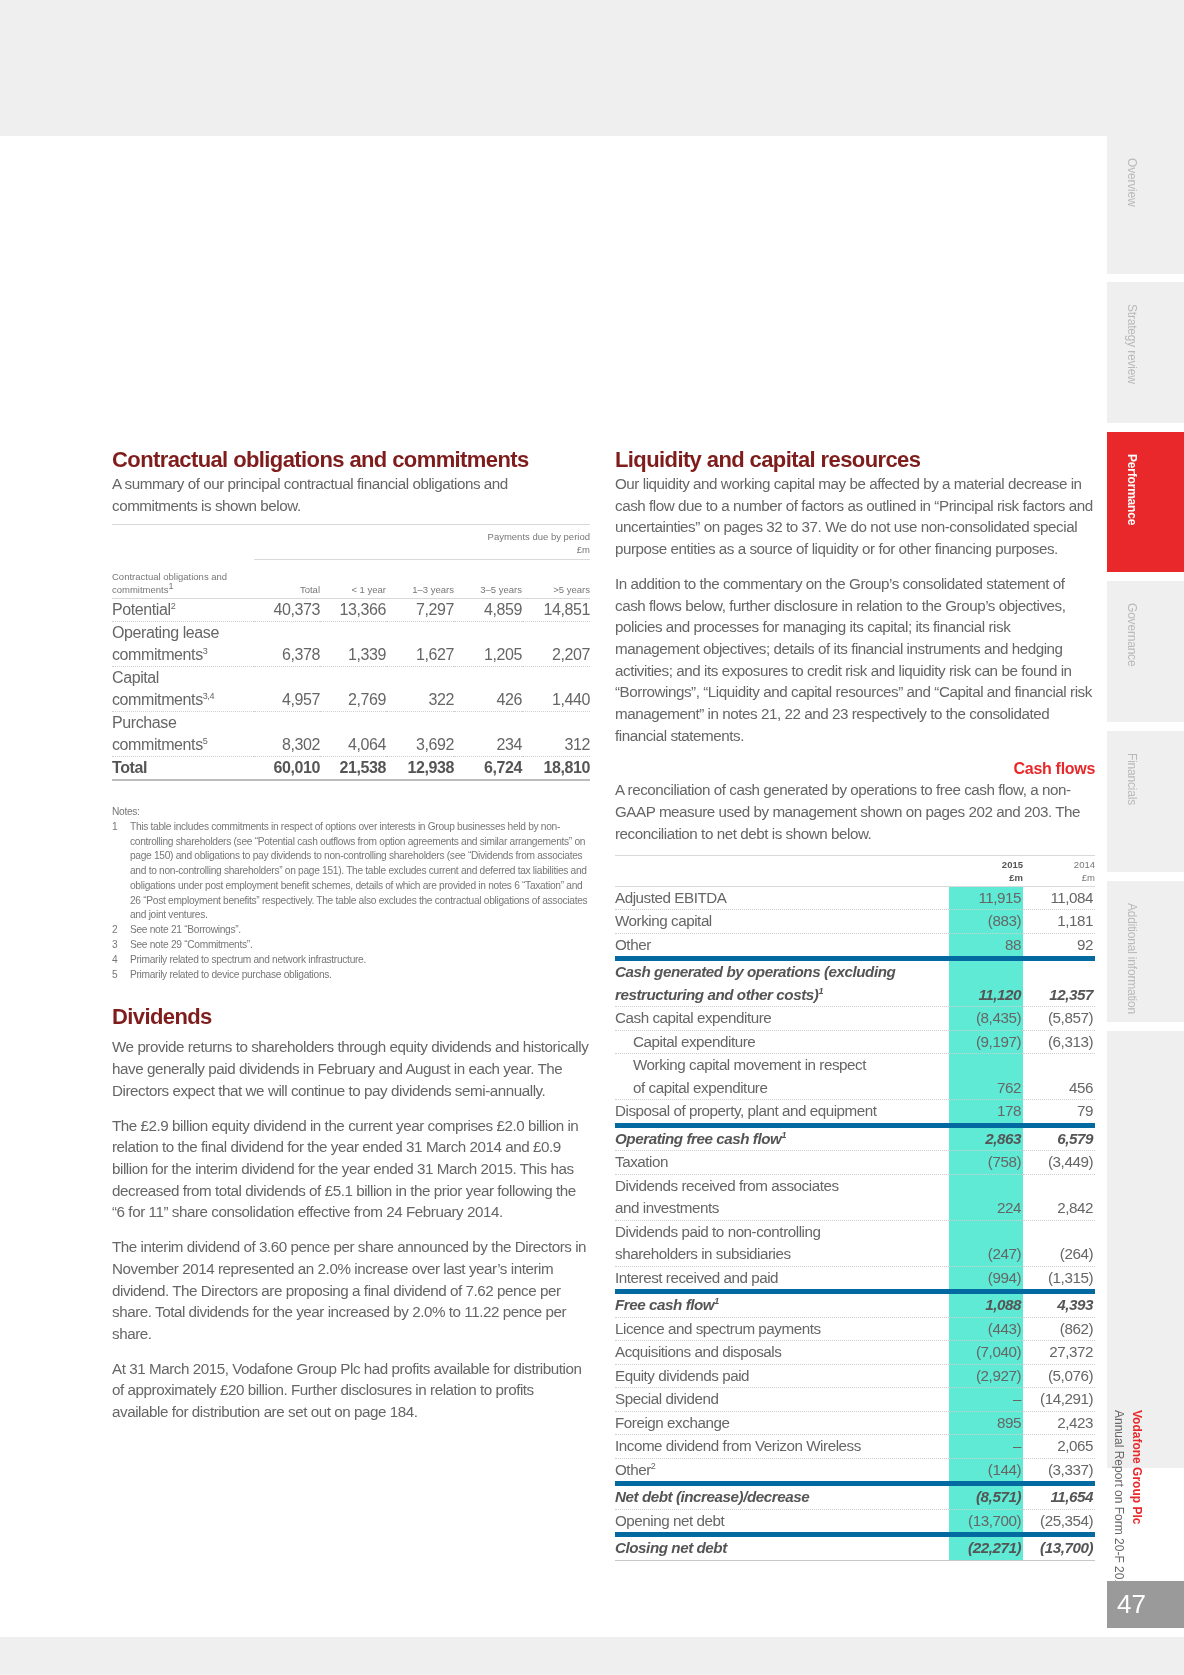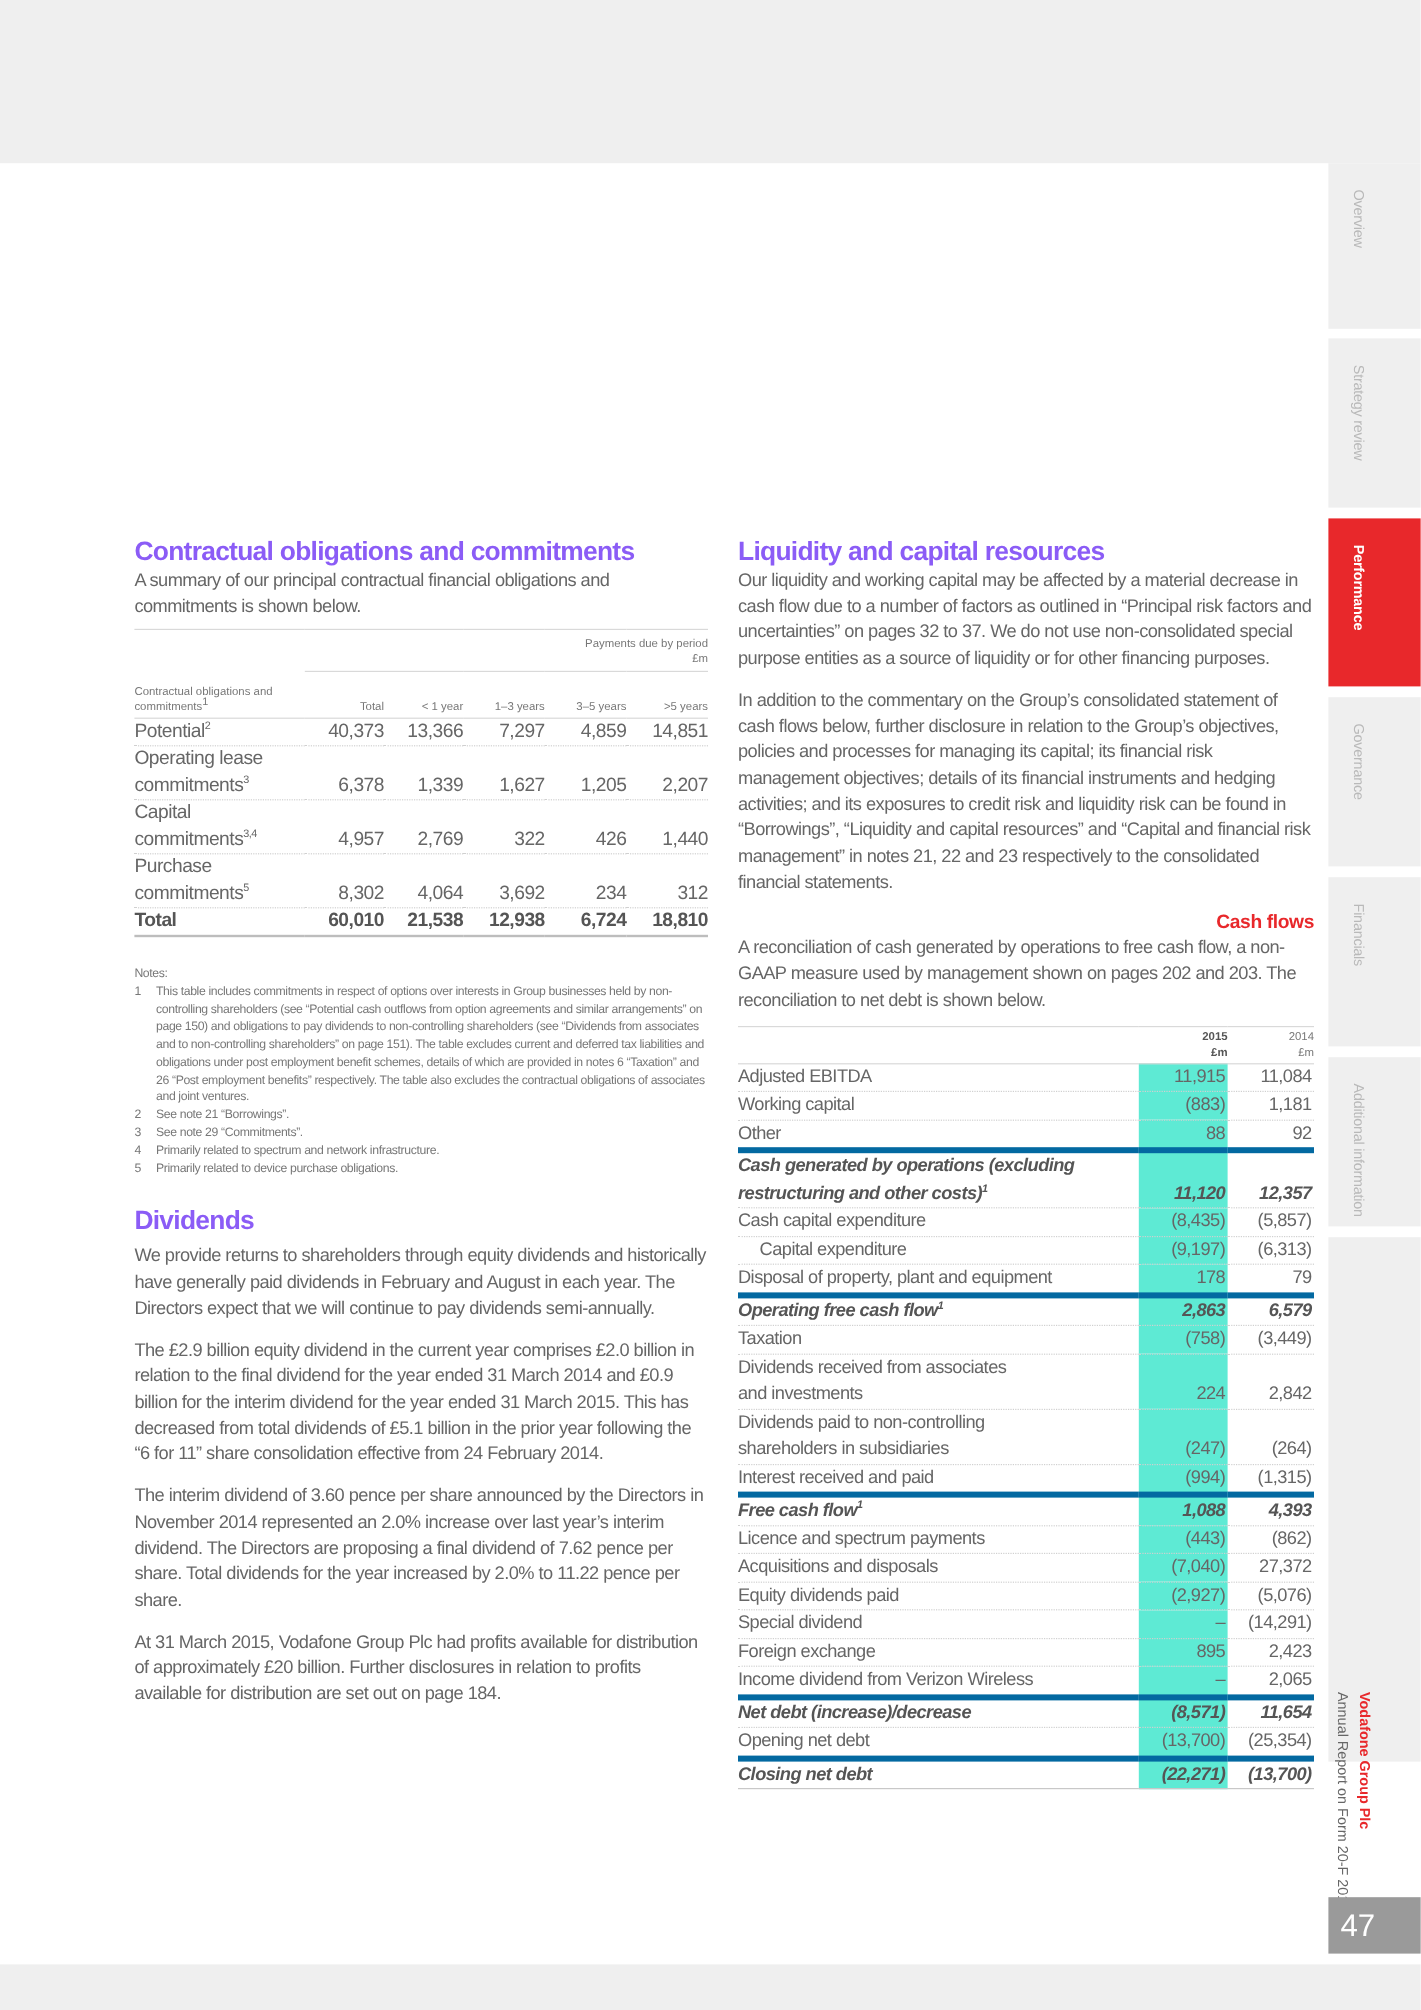--- a/index.html
+++ b/index.html
@@ -29,21 +29,21 @@
       position: absolute; left: 1107px; top: 1581px; width: 77px; height: 47px;
       background: #9a9a9a; color: #fff; font-weight: normal; font-size: 26px;
       padding: 8px 0 0 10px;
     }
 
     
     .col { position: absolute; top: 447px; }
     .col-left { left: 112px; width: 478px; }
     .col-right { left: 615px; width: 480px; }
 
-    h2.section-title { color: #8b5cf6; font-size: 22px; font-weight: bold; letter-spacing: -0.6px; line-height: 26px; }
+    h2.section-title { color: #7f1d1d; font-size: 22px; font-weight: bold; letter-spacing: -0.6px; line-height: 26px; }
     h3.sub-title { color: #e8282b; font-size: 16px; font-weight: bold; letter-spacing: -0.3px; margin-top: 13px; line-height: 20px; text-align: right; }
     p.body { font-size: 15.2px; line-height: 21.7px; color: #666; letter-spacing: -0.45px; }
     p.body + p.body { margin-top: 13px; }
 
     
     .ctable { width: 478px; margin-top: 8px; border-collapse: collapse; }
     .ctable td { padding: 0; }
     .ctable .pay-hdr td { font-size: 9.5px; color: #777; text-align: right; line-height: 13px; padding-top: 5px; padding-bottom: 3px; border-top: 1px solid #d9d9d9; }
     .ctable .col-hdr td { font-size: 9.5px; color: #777; line-height: 13px; vertical-align: bottom; padding-bottom: 2px; border-bottom: 1px solid #d9d9d9; }
     .ctable .col-hdr td.num { text-align: right; border-top: 1px solid #d9d9d9; }
@@ -271,20 +271,25 @@
         <tr class="crow ">
           <td class="label"><span>Cash capital expenditure</span></td>
           <td class="num shade">(8,435)</td>
           <td class="num">(5,857)</td>
         </tr>
         <tr class="crow indent">
           <td class="label"><span>Capital expenditure</span></td>
           <td class="num shade">(9,197)</td>
           <td class="num">(6,313)</td>
         </tr>
+        <tr class="crow indent">
+          <td class="label"><span>Working capital movement in respect</span><br><span>of capital expenditure</span></td>
+          <td class="num shade">762</td>
+          <td class="num">456</td>
+        </tr>
         <tr class="crow ">
           <td class="label"><span>Disposal of property, plant and equipment</span></td>
           <td class="num shade">178</td>
           <td class="num">79</td>
         </tr>
         <tr class="crow bold bold-top">
           <td class="label"><span>Operating free cash flow</span><sup>1</sup></td>
           <td class="num shade">2,863</td>
           <td class="num">6,579</td>
         </tr>
@@ -336,20 +341,25 @@
         <tr class="crow ">
           <td class="label"><span>Foreign exchange</span></td>
           <td class="num shade">895</td>
           <td class="num">2,423</td>
         </tr>
         <tr class="crow ">
           <td class="label"><span>Income dividend from Verizon Wireless</span></td>
           <td class="num shade">–</td>
           <td class="num">2,065</td>
         </tr>
+        <tr class="crow ">
+          <td class="label"><span>Other</span><sup>2</sup></td>
+          <td class="num shade">(144)</td>
+          <td class="num">(3,337)</td>
+        </tr>
         <tr class="crow bold bold-top">
           <td class="label"><span>Net debt (increase)/decrease</span></td>
           <td class="num shade">(8,571)</td>
           <td class="num">11,654</td>
         </tr>
         <tr class="crow ">
           <td class="label"><span>Opening net debt</span></td>
           <td class="num shade">(13,700)</td>
           <td class="num">(25,354)</td>
         </tr>

